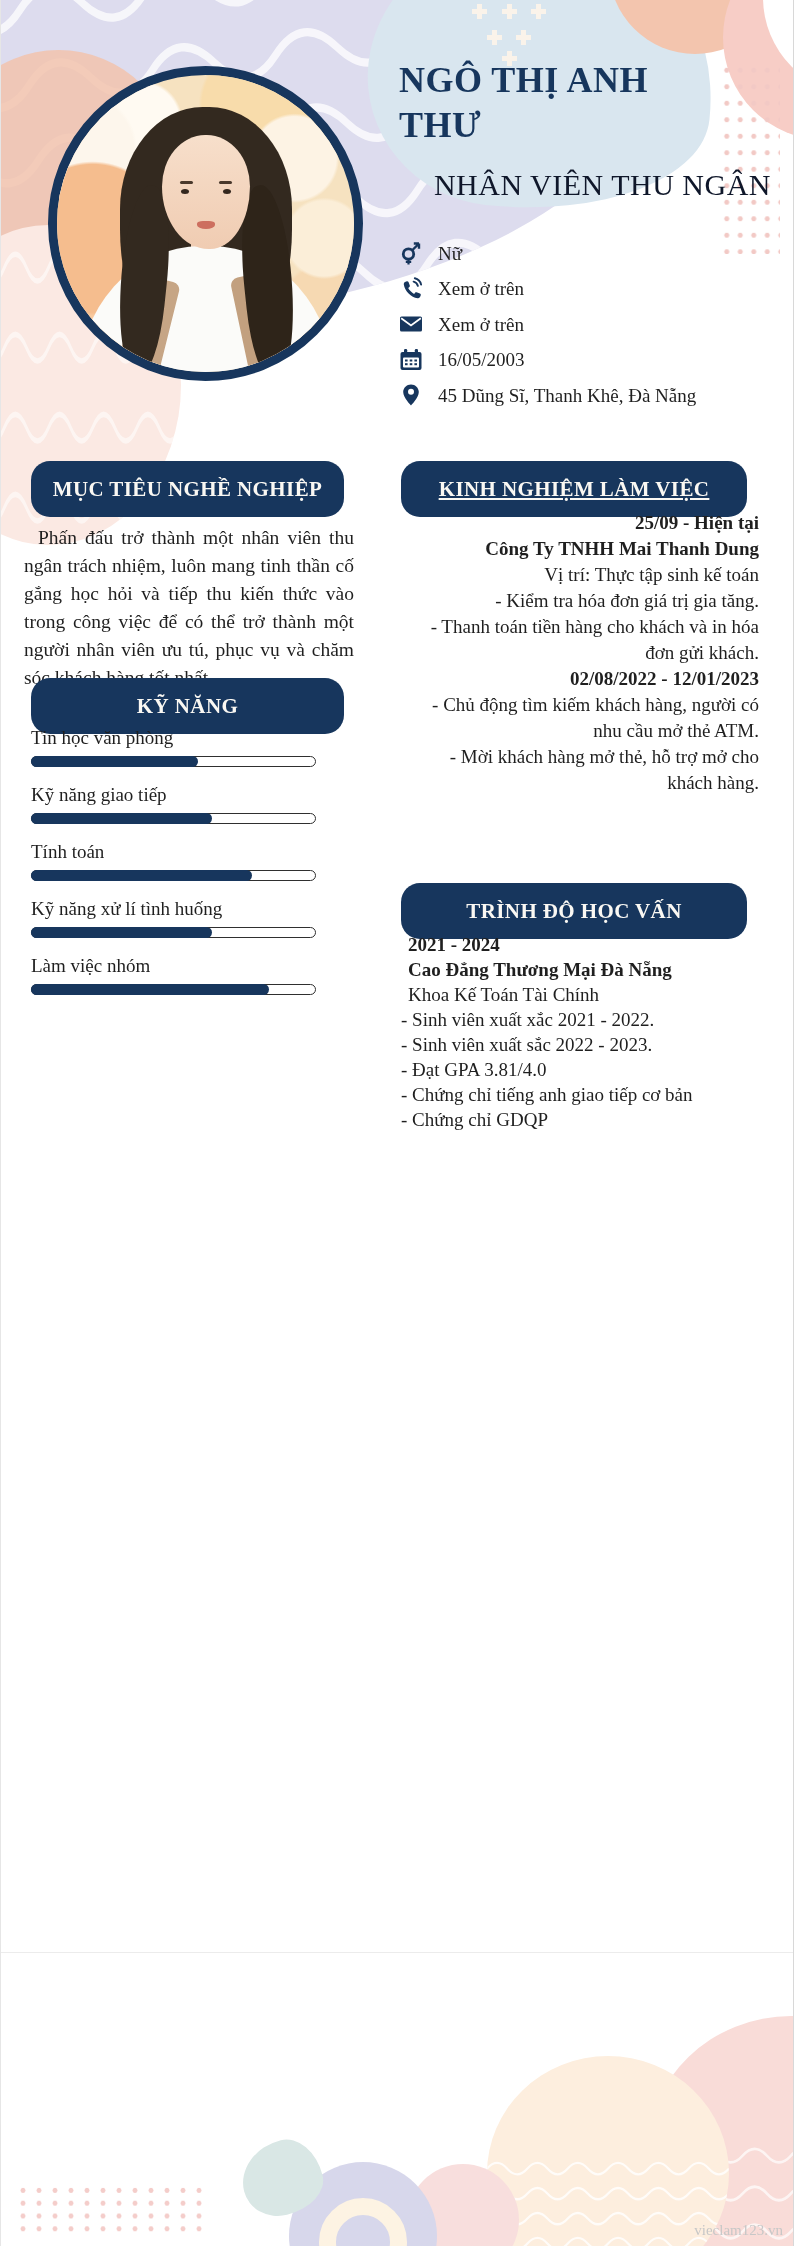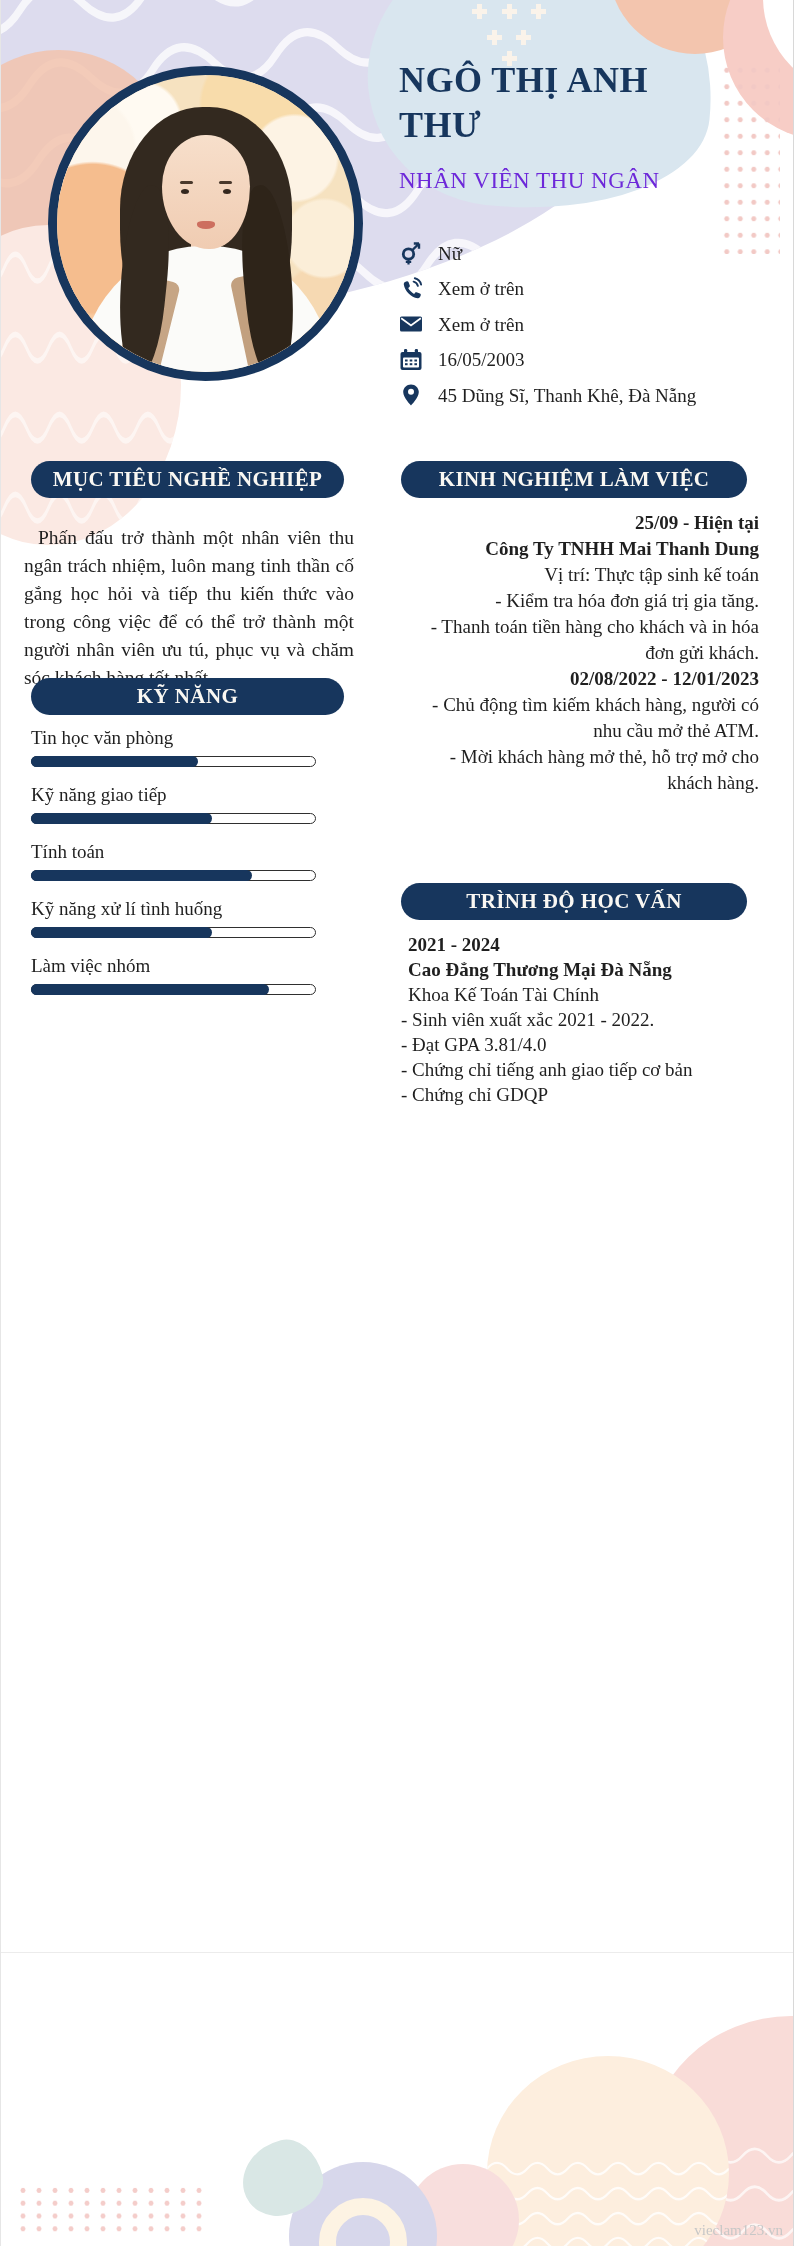--- a/index.html
+++ b/index.html
@@ -57,29 +57,29 @@
   .p-neck{position:absolute;left:50%;top:160px;transform:translateX(-50%);width:30px;height:40px;background:#efcdb4;}
   .p-face{position:absolute;left:50%;top:60px;transform:translateX(-50%);width:88px;height:114px;
     background:linear-gradient(#f7dfcb,#f0ccb2);border-radius:50% 50% 46% 54% / 46% 46% 56% 56%;}
   .p-brow{position:absolute;top:46px;width:13px;height:3px;background:#4a392c;border-radius:2px;}
   .p-eye{position:absolute;top:54px;width:8px;height:5px;background:#34271e;border-radius:50%;}
   .p-mouth{position:absolute;left:50%;top:86px;transform:translateX(-50%);width:18px;height:8px;
     background:#cd6f5f;border-radius:40% 40% 60% 60%;}
   
   .name{left:398px;top:58px;width:320px;margin:0;font-size:36px;line-height:45px;font-weight:bold;
     color:#17365d;letter-spacing:.5px;}
-  .subtitle{left:398px;top:168px;width:372px;font-size:23px;color:#6d28d9;letter-spacing:.5px;}
+  .subtitle{left:398px;top:168px;width:372px;font-size:30px;color:#0f172a;letter-spacing:.5px;text-align:right;}
   
   .contact{left:398px;top:241px;width:360px;}
   .c-row{display:flex;align-items:center;margin-bottom:11.5px;}
   .c-icon{width:24px;height:24px;flex:0 0 24px;margin-right:15px;}
   .c-icon svg{display:block;}
   .c-text{font-size:19px;line-height:23px;color:#1f1f1f;max-width:262px;}
   
-  .pill{height:37px;background:#17365d;border-radius:19px;color:#faf8f3;
+  .pill{height:56px;background:#17365d;border-radius:19px;color:#faf8f3;
     display:flex;align-items:center;justify-content:center;
     font-weight:bold;font-size:21px;letter-spacing:.4px;}
   
   .objective{left:23px;top:524px;width:330px;font-size:19.5px;line-height:28px;text-align:justify;
     text-indent:14px;}
   .skills{left:30px;top:728px;width:285px;}
   .skill-label{font-size:19px;line-height:20px;margin-bottom:8px;}
   .bar{height:11px;border:1px solid #2f2f2f;border-radius:7px;background:#fff;margin-bottom:18px;
     position:relative;box-sizing:border-box;}
   .bar-fill{position:absolute;left:-1px;top:-1px;height:11px;background:#17365d;border-radius:7px;}
@@ -256,21 +256,21 @@
         </div>
     </div>
     <div>
       <div class="skill-label">Làm việc nhóm</div>
       <div class="bar">
           <div class="bar-fill" style="width: 84%;"></div>
         </div>
     </div>
   </div>
 
-  <div class="abs pill" style="left:400px;top:461px;width:346px;">
+  <div class="abs pill" style="left:400px;top:461px;width:346px;text-decoration:underline;">
     <span>KINH NGHIỆM LÀM VIỆC</span>
   </div>
   <div class="abs rcol" style="top:510px;text-align:right;">
     <p class="rline b">25/09 - Hiện tại</p>
     <p class="rline b">Công Ty TNHH Mai Thanh Dung</p>
     <p class="rline">Vị trí: Thực tập sinh kế toán</p>
     <p class="rline">- Kiểm tra hóa đơn giá trị gia tăng.</p>
     <p class="rline">- Thanh toán tiền hàng cho khách và in hóa đơn gửi khách.</p>
     <p class="rline b">02/08/2022 - 12/01/2023</p>
     <p class="rline">- Chủ động tìm kiếm khách hàng, người có nhu cầu mở thẻ ATM.</p>
@@ -278,20 +278,21 @@
   </div>
 
   <div class="abs pill" style="left:400px;top:883px;width:346px;">
     <span>TRÌNH ĐỘ HỌC VẤN</span>
   </div>
   <div class="abs rcol" style="top:932px;line-height:25px;">
     <p class="rline b edu-indent">2021 - 2024</p>
     <p class="rline b edu-indent">Cao Đẳng Thương Mại Đà Nẵng</p>
     <p class="rline edu-indent">Khoa Kế Toán Tài Chính</p>
     <p class="rline">- Sinh viên xuất xắc 2021 - 2022.</p>
+    <p class="rline">- Sinh viên xuất sắc 2022 - 2023.</p>
     <p class="rline">- Đạt GPA 3.81/4.0</p>
     <p class="rline">- Chứng chỉ tiếng anh giao tiếp cơ bản</p>
     <p class="rline">- Chứng chỉ GDQP</p>
   </div>
 
   <div class="abs hairline"></div>
   <div class="abs circle-pink-br">
     <svg class="waves-bottom" viewBox="0 0 240 120" preserveAspectRatio="none">
       <g stroke="#ffffff" stroke-width="2" fill="none" opacity="0.7">
         <path d="M0 16 Q10 6 20 16 T40 16 T60 16 T80 16 T100 16 T120 16 T140 16 T160 16 T180 16 T200 16 T220 16 T240 16"></path>

